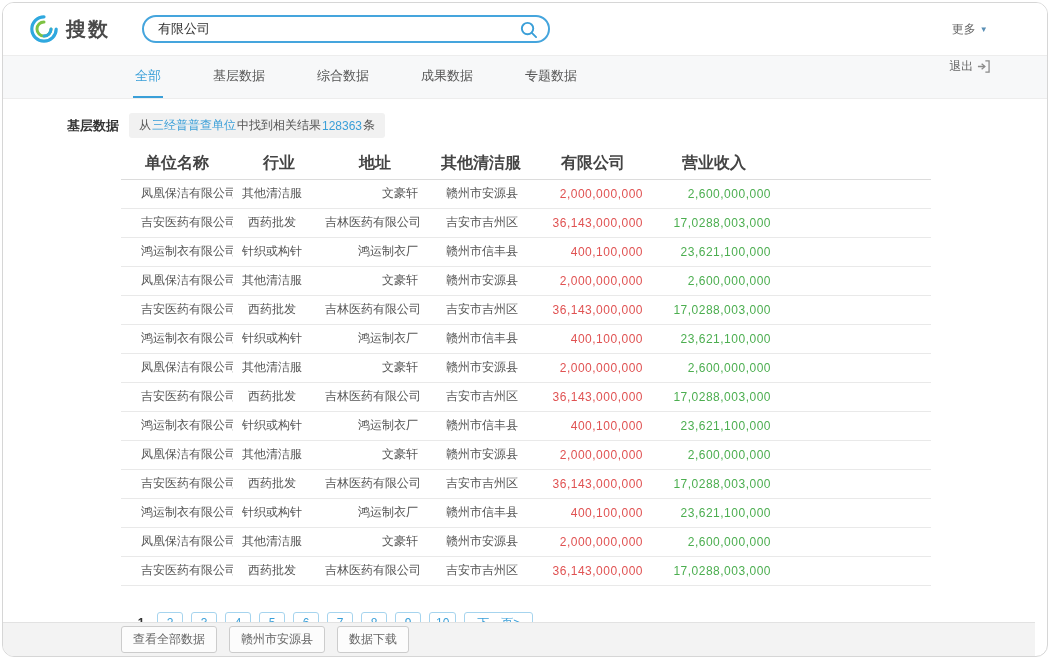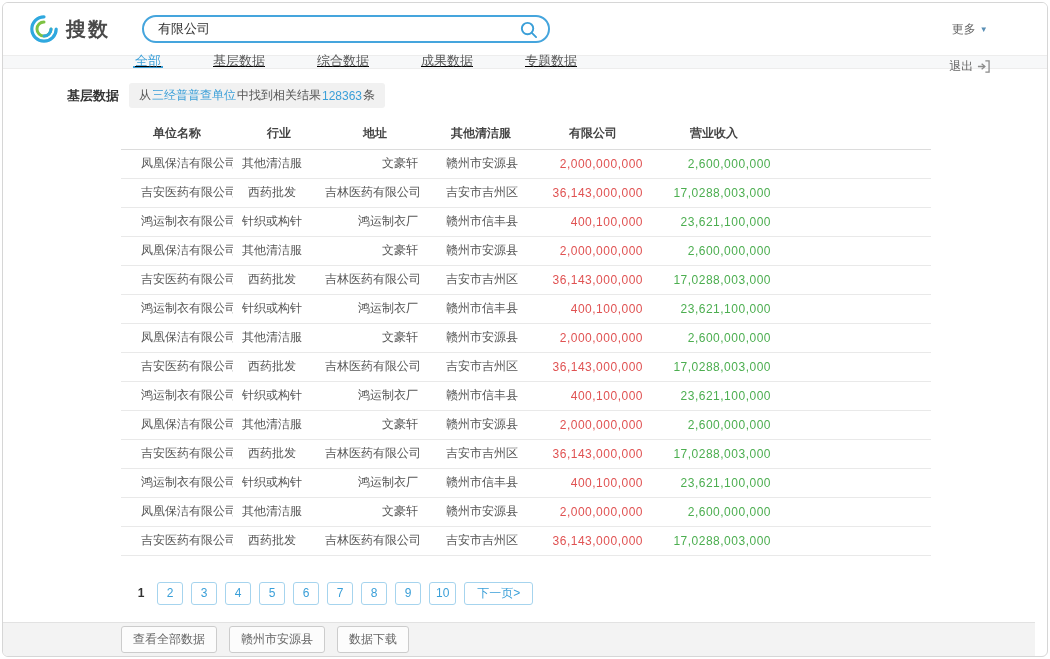--- a/index.html
+++ b/index.html
@@ -1,45 +1,45 @@
 <!DOCTYPE html>
 <html><head>
 <meta charset="utf-8">
 <style>
   * { margin:0; padding:0; box-sizing:border-box; }
   html,body { background:#fff; }
   body { font-family:"Liberation Sans","DejaVu Sans",sans-serif; padding:2px; }
-  .page { width:1046px; height:655px; border:1px solid #d6d6d6; border-radius:6px; background:#fff; position:relative; overflow:hidden; }
+  .page { width:1046px; height:655px; border:1px solid #d6d6d6; border-radius:12px; background:#fff; position:relative; overflow:hidden; }
 
   
   .header { height:52px; display:flex; align-items:center; padding:0 26px; background:#fff; }
   .logo { display:flex; align-items:center; gap:7px; cursor:pointer; }
   .logo-text { font-size:20px; font-weight:bold; color:#4a4a4a; letter-spacing:2px; }
   .searchbox { margin-left:32px; width:408px; height:28px; border:2px solid #45a5dd; border-radius:15px; display:flex; align-items:center; padding:0 10px 0 14px; background:#fff; }
   .search-input { flex:1; border:none; outline:none; font-size:13px; color:#333; background:transparent; font-family:Liberation Serif, serif; }
   .search-btn { display:flex; align-items:center; cursor:pointer; }
   .header-right { margin-left:auto; display:flex; align-items:center; gap:20px; font-size:12px; color:#666;flex-direction:column; }
   .more, .logout { display:flex; align-items:center; gap:4px; cursor:pointer; }
   .caret { font-size:8px; color:#5a8fb5; }
 
   
-  .tabbar { height:14px; background:#f7f8f9; border-top:1px solid #ededed; border-bottom:1px solid #ededed; display:flex; align-items:stretch; padding-left:130px; gap:48px;text-decoration:underline; }
+  .tabbar { height:44px; background:#f7f8f9; border-top:1px solid #ededed; border-bottom:1px solid #ededed; display:flex; align-items:stretch; padding-left:130px; gap:48px; }
   .tab { font-size:13px; color:#555; display:flex; align-items:center; cursor:pointer; border-bottom:2px solid transparent; padding:0 2px; }
   .tab.active { color:#3a9fd8; border-bottom-color:#3a9fd8; }
 
   
   .result-row { margin:14px 0 0 64px; display:flex; align-items:center; }
   .section-label { font-size:13px; font-weight:bold; color:#333; margin-right:10px; }
   .result-pill { background:#f1f1f1; border-radius:3px; padding:4px 10px; font-size:12px; color:#555; display:inline-flex; align-items:center; }
   .src-link { color:#3a9fd8; text-decoration:none; cursor:pointer; margin:0 1px; }
   .count { color:#3a9fd8; margin:0 1px; }
 
   
   .data-table { margin:10px 0 0 118px; width:810px; border-collapse:collapse; table-layout:fixed; font-size:12px; color:#555; }
-  .data-table th { font-weight:bold; color:#444; text-align:center; height:31px; border-bottom:1px solid #dcdcdc; font-size:12px; }
+  .data-table th { font-weight:bold; color:#444; text-align:center; height:31px; border-bottom:1px solid #dcdcdc; font-size:16px; }
   .data-table td { height:29px; border-bottom:1px solid #e9e9e9; white-space:nowrap; overflow:hidden; }
   td.c0 { text-align:left; padding-left:20px; }
   td.c1 { text-align:center; padding-right:14px;font-family:Liberation Mono, monospace; }
   td.c2 { text-align:right; padding-right:7px; }
   td.c3 { text-align:left; padding-left:21px; }
   td.c4 { text-align:right; padding-right:6px; color:#e05252; letter-spacing:.5px; }
   td.c5 { text-align:right; padding-right:8px; color:#4cae50; letter-spacing:.5px;margin-top:8px; }
 
   
   .pagination { margin:26px 0 0 130px; display:flex; align-items:center; gap:8px; font-size:12px; }

